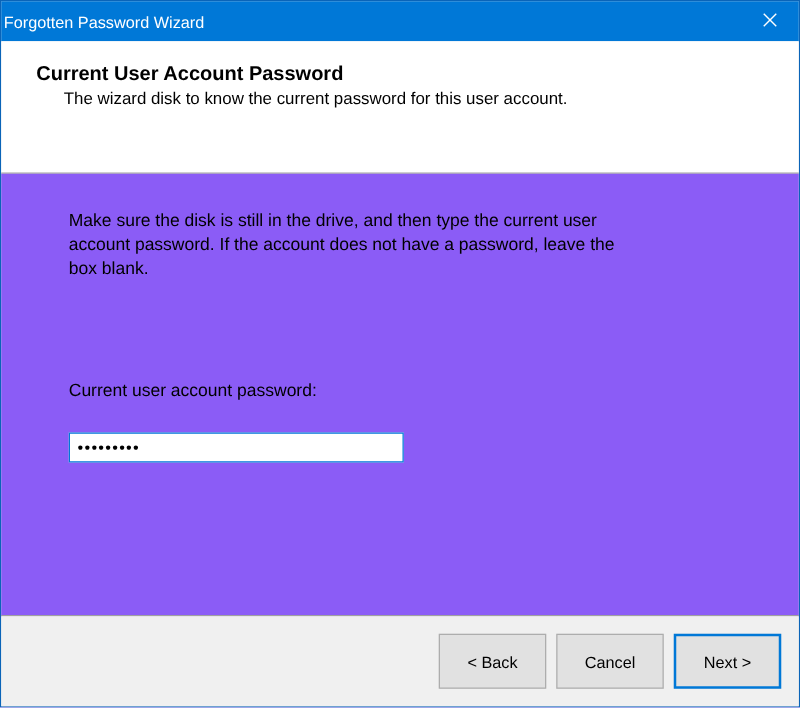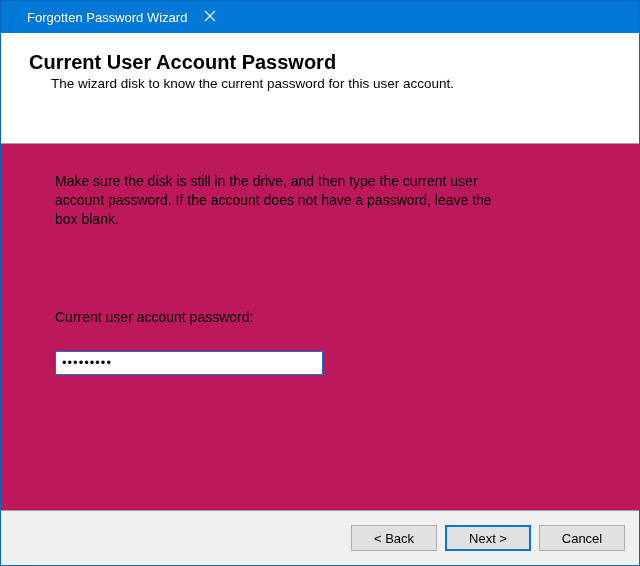--- a/index.html
+++ b/index.html
@@ -18,21 +18,22 @@
       display: flex;
       flex-direction: column;
       background: #f0f0f0;
     }
     .titlebar {
       background: #0078d7;
       color: #fff;
       height: 32px;
       display: flex;
       align-items: center;
-      padding-left: 26px;
+      justify-content: space-between;
+      padding-left: 2px;
     }
     .titlebar-title {
       font-size: 13px;
     }
     .titlebar-close {
       width: 46px;
       height: 32px;
       display: flex;
       align-items: center;
       justify-content: center;
@@ -40,32 +41,32 @@
       cursor: default;
     }
     .titlebar-close svg { width: 12px; height: 12px; }
     .header {
       background: #fff;
       padding: 18px 20px 52px 28px;
       border-bottom: 1px solid #a0a0a0;
     }
     .header-title {
       font-weight: bold;
-      font-size: 20px;
+      font-size: 16px;
       margin-bottom: 2px;
       color: #000;
     }
     .header-subtitle {
       font-size: 13.5px;
       padding-left: 22px;
       color: #000;
     }
     .content {
       flex: 1;
-      background: #be185d;
+      background: #8b5cf6;
       padding: 28px 50px 20px 54px;
       border-bottom: 1px solid #a0a0a0;
     }
     .instruction {
       font-size: 14px;
       line-height: 1.35;
       color: #000;
       max-width: 440px;
       margin-bottom: 80px;
     }
@@ -86,21 +87,21 @@
     }
     .footer {
       background: #f0f0f0;
       padding: 14px 14px 14px 0;
       display: flex;
       justify-content: flex-end;
       gap: 8px;
     }
     .btn {
       min-width: 86px;
-      height: 26px;
+      height: 44px;
       background: #e1e1e1;
       border: 1px solid #adadad;
       font-family: inherit;
       font-size: 13px;
       color: #000;
       cursor: default;
       padding: 0 10px;
     }
     .btn.default {
       border: 2px solid #0078d7;
@@ -130,17 +131,17 @@
   </div>
 
   <div class="content">
     <div class="instruction">Make sure the disk is still in the drive, and then type the current user account password. If the account does not have a password, leave the box blank.</div>
     <div class="field-label">Current user account password:</div>
     <input type="password" class="password-input" value="•••••••••" style="">
   </div>
 
   <div class="footer">
     <button class="btn">&lt; Back</button>
+    <button class="btn">Cancel</button>
     <button class="btn default">Next &gt;</button>
-    <button class="btn">Cancel</button>
   </div>
 
 </div>
 
 </body></html>

